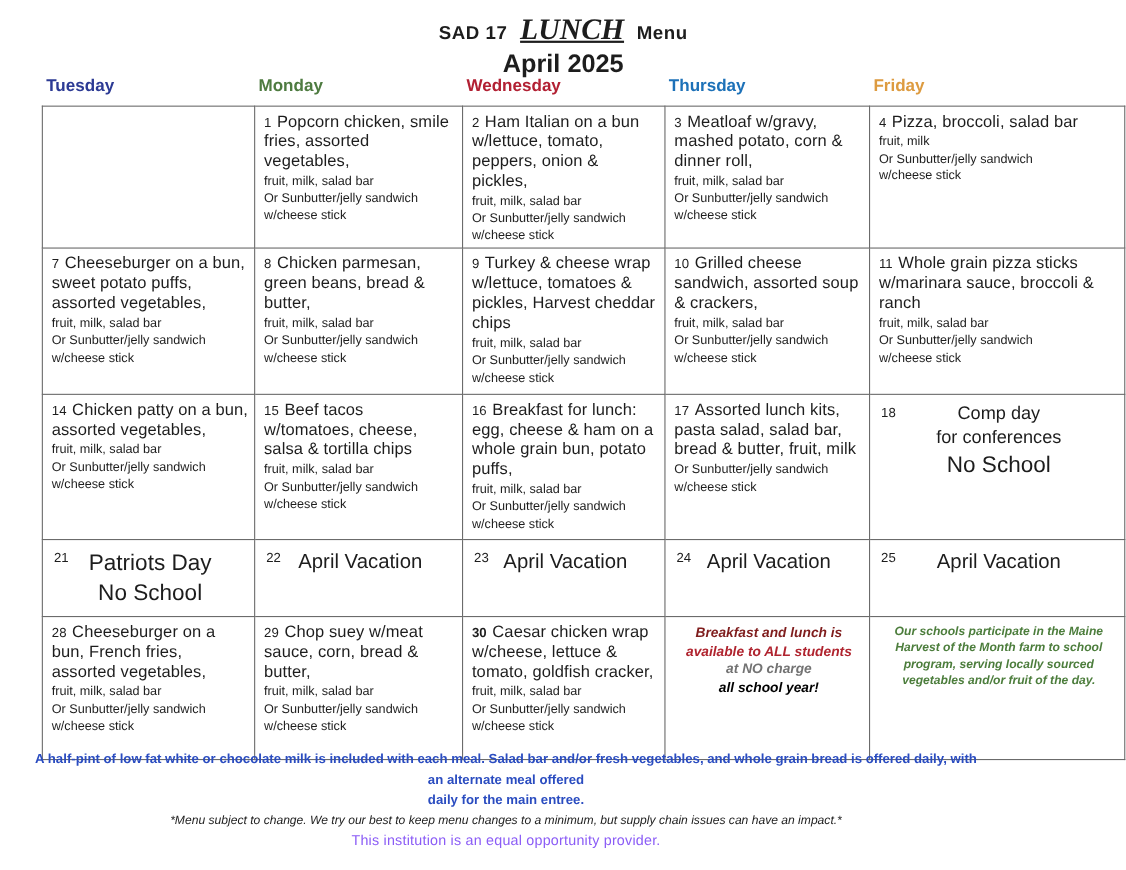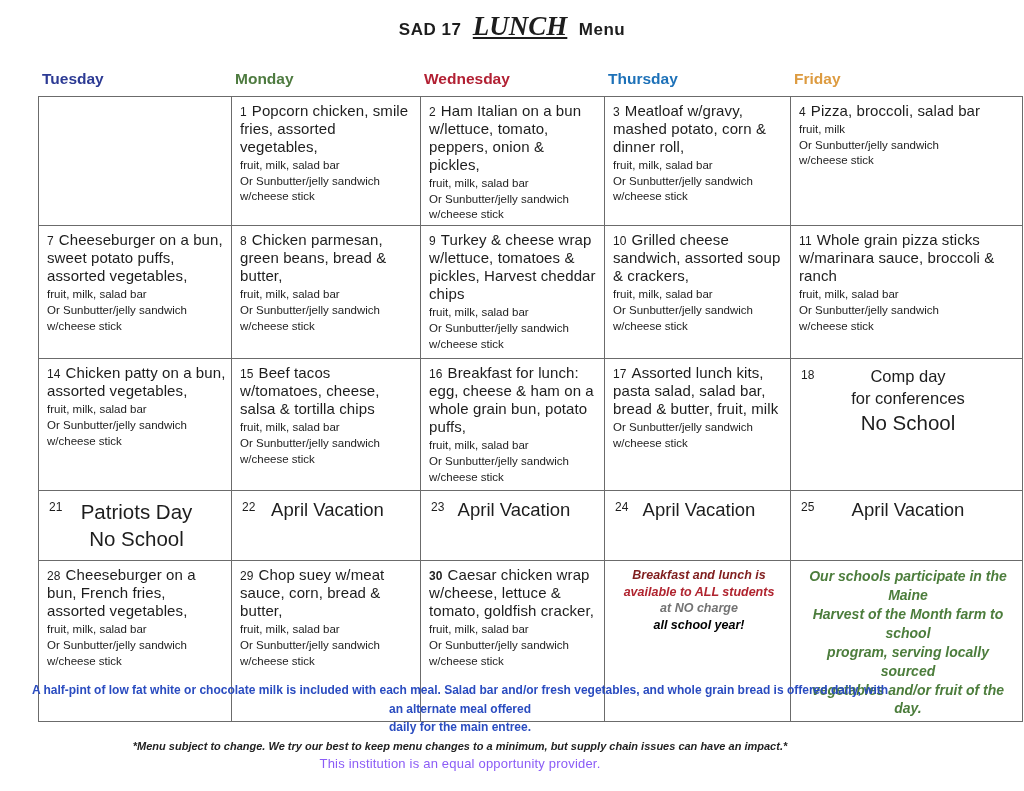--- a/index.html
+++ b/index.html
@@ -54,38 +54,39 @@
 
   td.type-special { position: relative; text-align: center; padding-top: 7px; }
   td.type-special .day-num { position: absolute; left: 10px; top: 9px; }
   .special-line.md { font-size: 16.5px; line-height: 1.3; }
   .special-line.lg { font-size: 18.5px; line-height: 1.3; }
   .special-line.xl { font-size: 20.5px; line-height: 1.32; }
 
   td.type-notice { text-align: center; padding-top: 6px; }
   .notice-line { font-weight: 700; font-style: italic; }
   .notice-line.red   { font-size: 12.5px; line-height: 1.32; }
-  .notice-line.green { font-size: 14px; line-height: 1.35; }
+  .notice-line.green { font-size: 11px; line-height: 1.35; }
 
   
   .footer { position: absolute; left: 0; top: 681px; width: 920px; text-align: center; }
   .milk-note { color: #2a4cc0; font-weight: 700; font-size: 12px; line-height: 1.55; padding: 0 28px; }
-  .change-note { color: #222; font-style: italic; font-size: 11px; margin-top: 3px; font-weight: bold; }
+  .change-note { color: #222; font-style: italic; font-size: 11px; margin-top: 3px; }
   .equal-opp { color: #8b5cf6; font-weight: 400; font-size: 13px; margin-top: 4px; letter-spacing: .2px; }
 </style>
 </head>
 <body>
 
 <div class="page">
 
   <div class="title-row">
     <span class="title-school">SAD 17</span>
     <span class="title-lunch">LUNCH</span>
     <span class="title-menu-word">Menu</span>
   </div>
+  <div class="title-month">April 2025</div>
 
   <div class="dow-row">
       <div class="dow-label" style="color: rgb(44, 58, 148);">Tuesday</div>
       <div class="dow-label" style="color: rgb(78, 123, 64);">Monday</div>
       <div class="dow-label" style="color: rgb(178, 32, 51);">Wednesday</div>
       <div class="dow-label" style="color: rgb(29, 113, 184);">Thursday</div>
       <div class="dow-label" style="color: rgb(221, 155, 64);">Friday</div>
     </div>
 
   <table class="menu-table">

